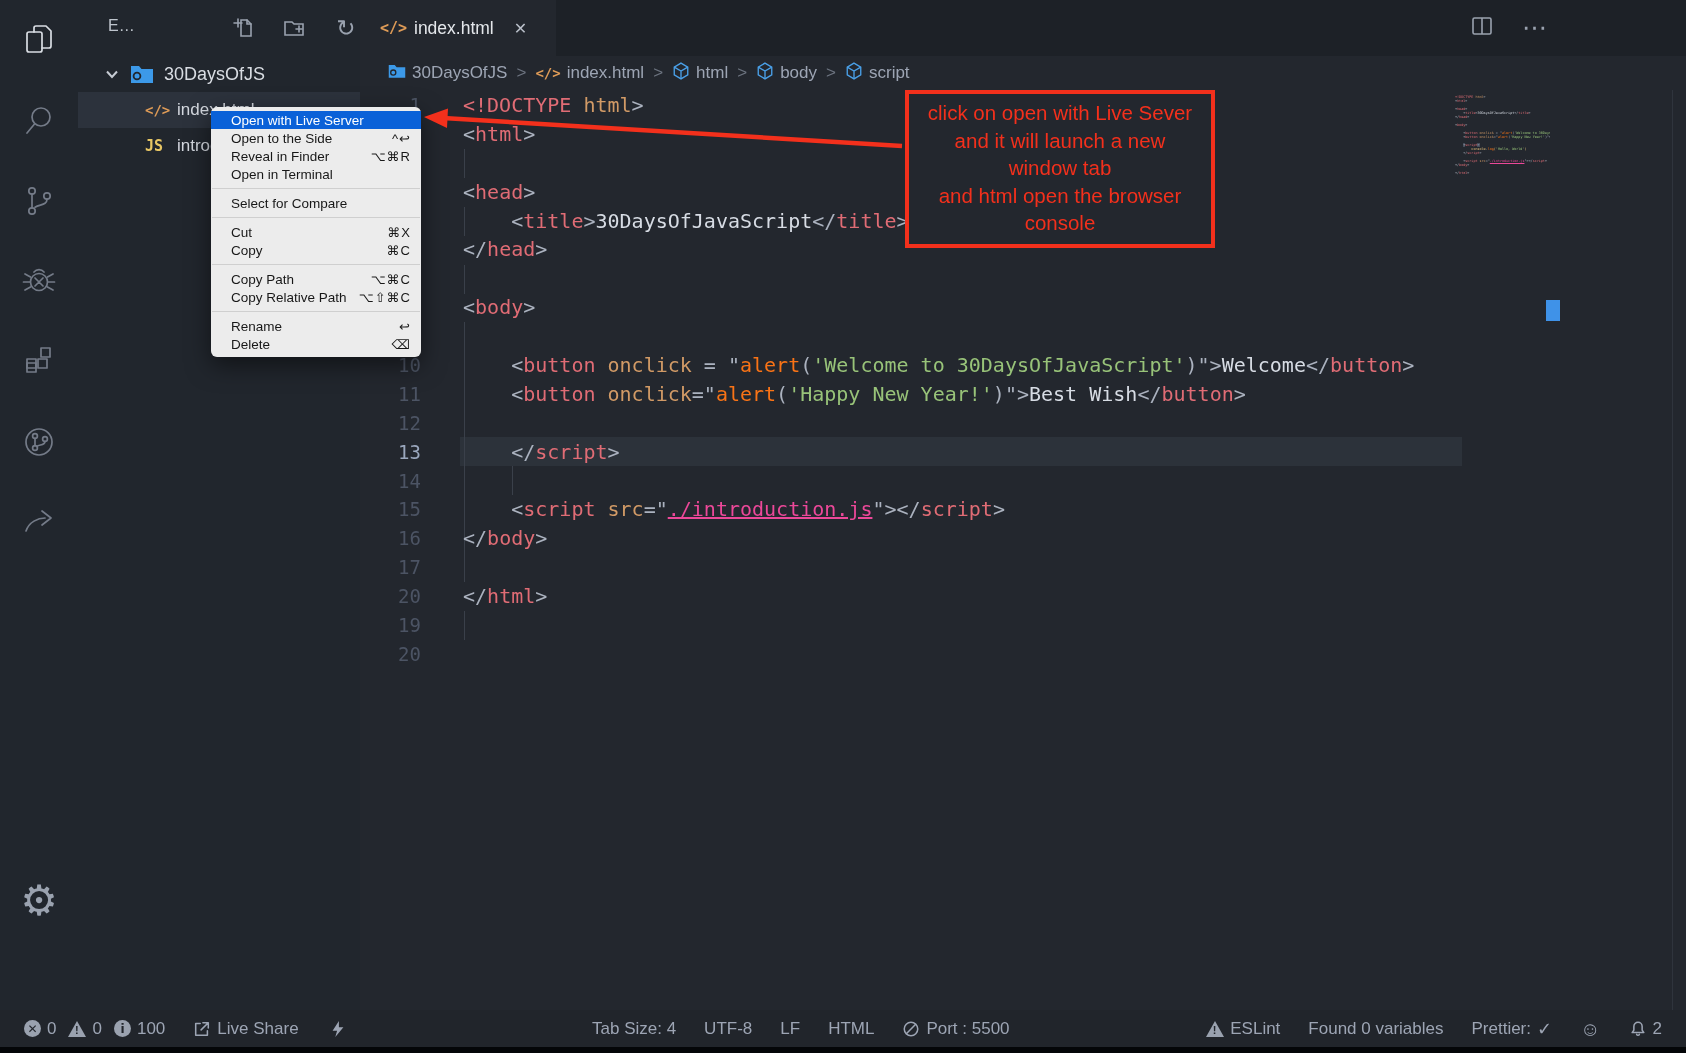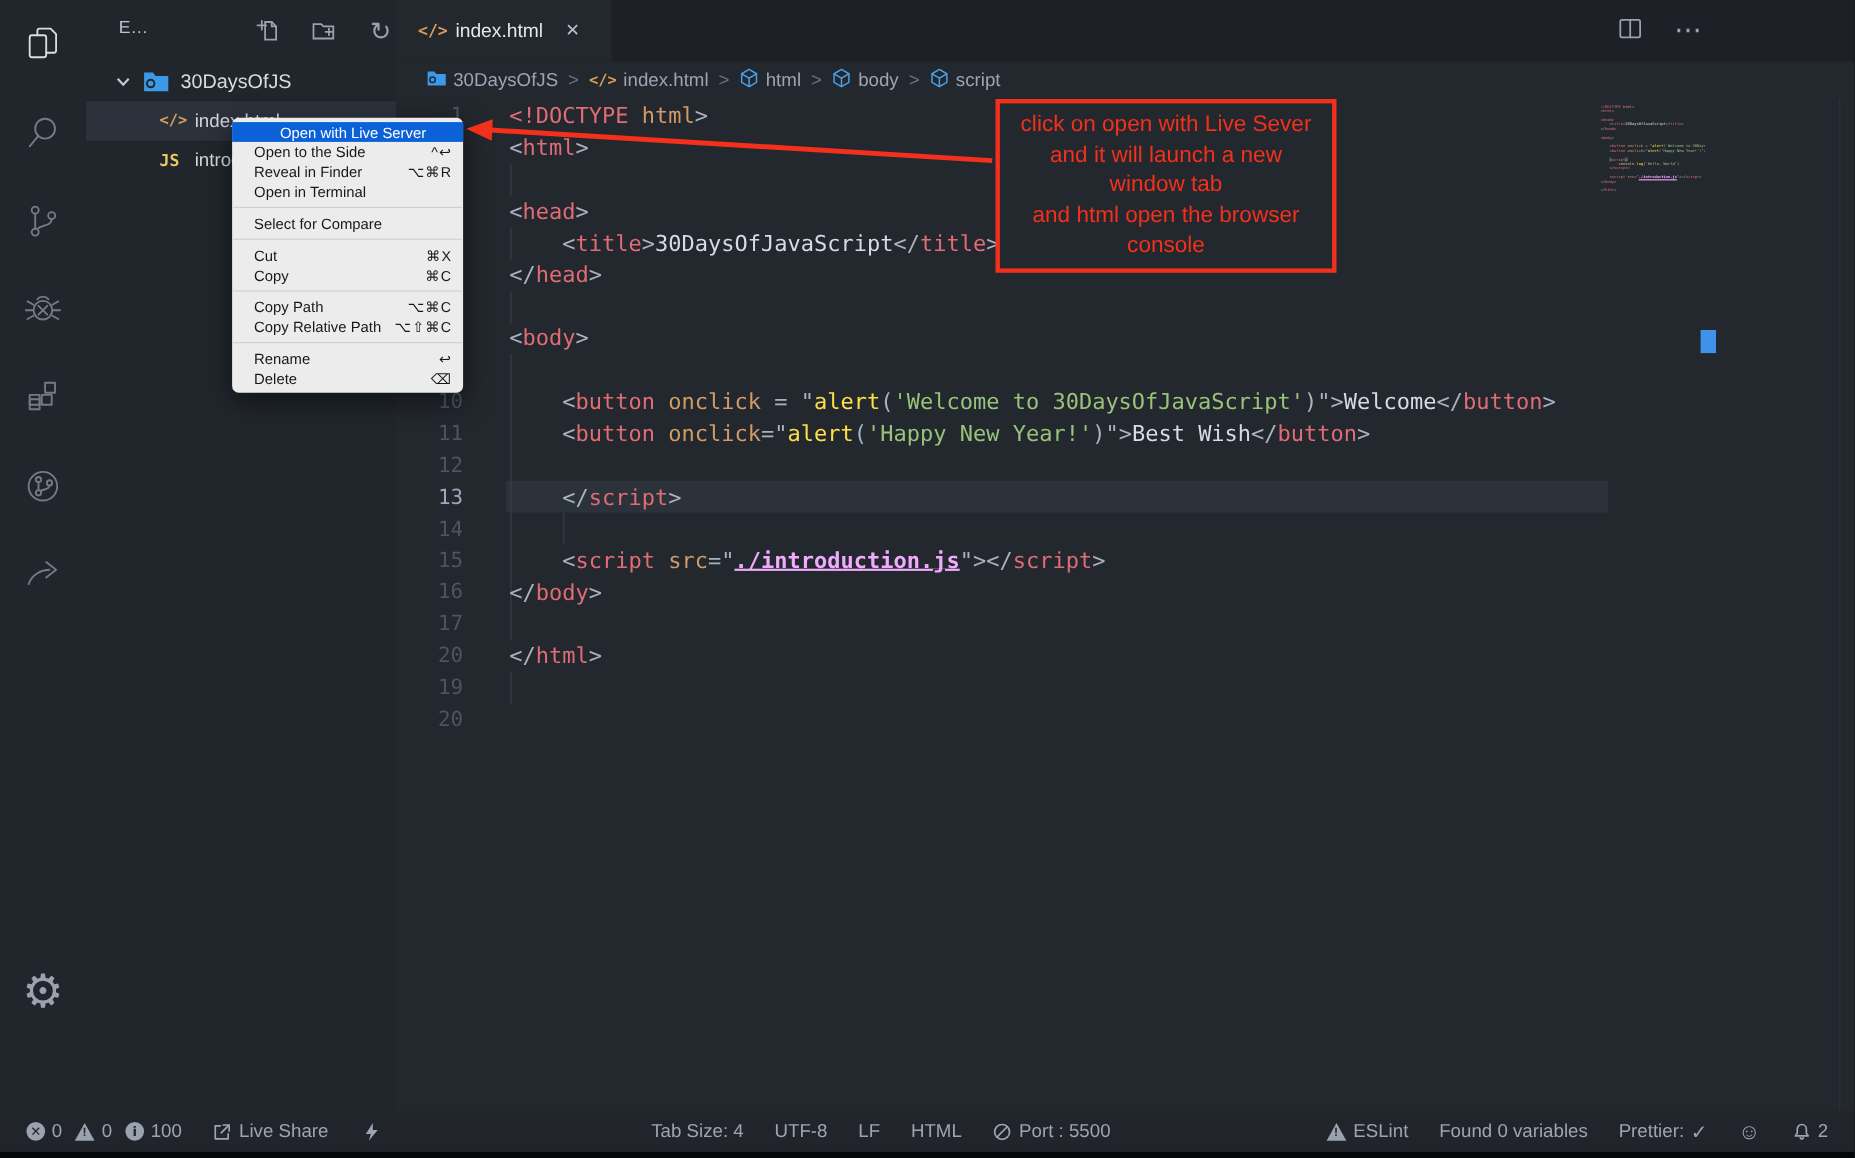--- a/index.html
+++ b/index.html
@@ -44,33 +44,33 @@
   .crumbs .codeglyph{margin-left:0;width:auto;}
   
   .codearea{position:absolute;left:0;top:90px;right:0;bottom:0;}
   .curline{position:absolute;left:100px;top:347px;width:1002px;height:29px;background:rgba(165,185,220,.075);}
   .gutter{position:absolute;left:0;top:1px;width:61px;}
   .lnum{height:28.9px;line-height:28.9px;text-align:right;color:#4c5464;font-family:"DejaVu Sans Mono",monospace;font-size:19px;cursor:pointer;}
   .lnum.cur{color:#9aa7bd;}
   .codelines{position:absolute;left:103px;top:1px;}
   .cline{height:28.9px;white-space:pre;font-family:"DejaVu Sans Mono",monospace;font-size:20px;line-height:28.9px;cursor:text;}
   .tk-p{color:#abb2bf}.tk-t{color:#e06c75}.tk-a{color:#d19a66}.tk-s{color:#98c379}
-  .tk-f{color:#fde047}.tk-y{color:#e5c07b}.tk-w{color:#d7dce4}
-  .tk-l{color:#f0abfc;text-decoration:underline;font-weight:bold;}
+  .tk-f{color:#f97316}.tk-y{color:#e5c07b}.tk-w{color:#d7dce4}
+  .tk-l{color:#ec4899;text-decoration:underline;}
   .tk-hp{color:#abb2bf;background:rgba(118,130,153,.42);}
   .iguide{position:absolute;width:1px;background:#3a404a;}
   .minimap{position:absolute;left:1095px;top:5px;width:95px;height:80px;overflow:hidden;cursor:pointer;}
   .minimap .cline{height:4px;font-size:3.4px;line-height:4px;}
   .ovmark{position:absolute;left:1186px;top:210px;width:14px;height:21px;background:#3f92e8;}
   .scrline{position:absolute;left:1312px;top:0;width:1px;height:920px;background:rgba(140,150,170,.12);}
   
   .menu{position:absolute;left:211px;top:107px;width:210px;background:#ececec;border-radius:6px;
         box-shadow:0 8px 24px rgba(0,0,0,.5);padding:4px 0;z-index:50;font-size:13.5px;color:#181818;}
   .mitem{height:18px;display:flex;align-items:center;justify-content:space-between;padding:0 10px 0 20px;cursor:pointer;white-space:nowrap;}
-  .mitem.hl{background:#0a61d8;color:#fff;justify-content:center;}
+  .mitem.hl{background:#0a61d8;color:#fff;}
   .mkey{font-size:13px;letter-spacing:1px;}
   .msep{height:1px;background:#cfcfcf;margin:5px 1px;}
   
   .annbox{position:absolute;left:905px;top:90px;width:302px;border:4px solid #f3301c;color:#f3301c;
           text-align:center;font-size:20.5px;line-height:27.5px;padding:5px 0 7px;z-index:40;background:transparent;}
   .arrow-svg{position:absolute;left:0;top:0;width:1686px;height:1053px;z-index:70;pointer-events:none;}
   
   .statusbar{position:absolute;left:0;top:1010px;width:1686px;height:37px;background:#21252b;color:#9da5b4;font-size:17px;z-index:80;}
   .bottomstrip{position:absolute;left:0;top:1047px;width:1686px;height:6px;background:#040608;}
   .sb-g{position:absolute;top:0;height:37px;display:flex;align-items:center;}

